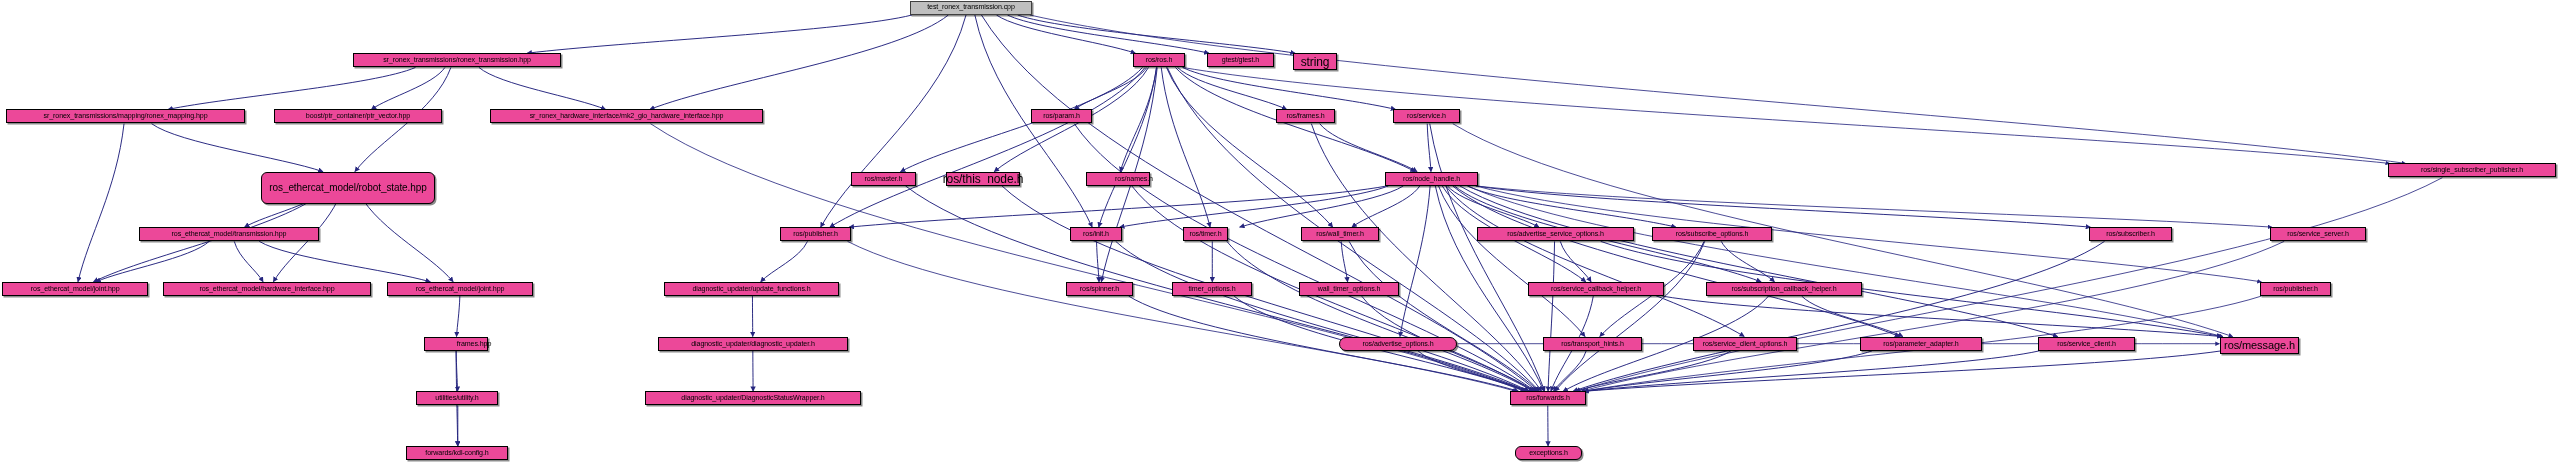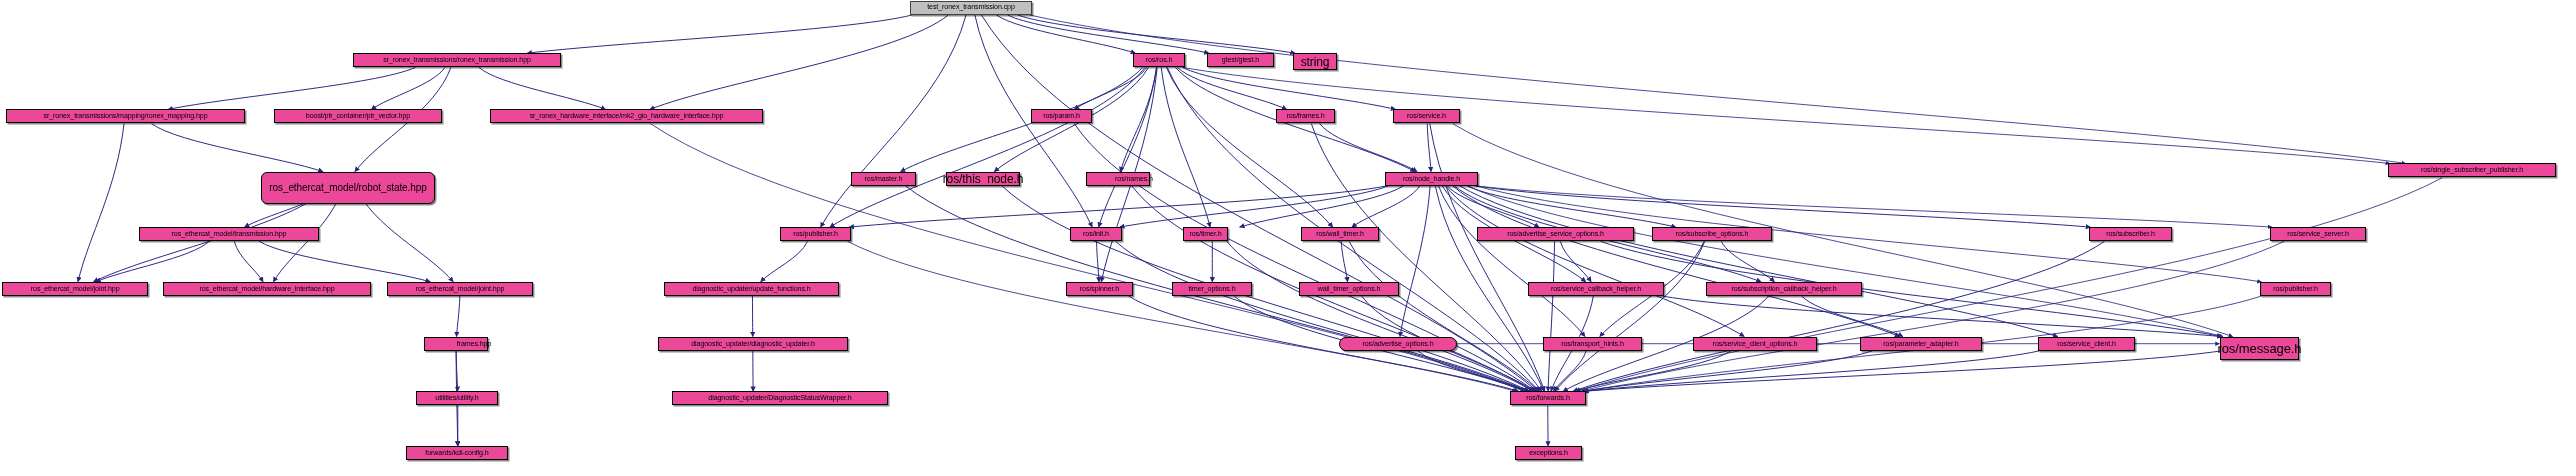--- a/index.html
+++ b/index.html
@@ -191,23 +191,23 @@
     <div class="node shadow" style="left: 1066px; top: 282px; width: 67px; height: 14.2px; font-size: 7.1px;">ros/spinner.h</div>
     <div class="node shadow" style="left: 1172px; top: 282px; width: 80px; height: 14.2px; font-size: 7.1px;">timer_options.h</div>
     <div class="node shadow" style="left: 1299px; top: 282px; width: 100px; height: 14.2px; font-size: 7.1px;">wall_timer_options.h</div>
     <div class="node shadow" style="left: 1528px; top: 282px; width: 136px; height: 14.2px; font-size: 7.1px;">ros/service_callback_helper.h</div>
     <div class="node shadow" style="left: 1706px; top: 282px; width: 156px; height: 14.2px; font-size: 7.1px;">ros/subscription_callback_helper.h</div>
     <div class="node shadow" style="left: 2260px; top: 282px; width: 71px; height: 14.2px; font-size: 7.1px;">ros/publisher.h</div>
     <div class="node shadow" style="left: 424px; top: 337px; width: 64px; height: 14.2px; font-size: 7.1px; padding-left: 36px;">frames.hpp</div>
     <div class="node shadow" style="left: 658px; top: 337px; width: 190px; height: 14.2px; font-size: 7.1px;">diagnostic_updater/diagnostic_updater.h</div>
     <div class="node shadow" style="left: 1339px; top: 337px; width: 118px; height: 14.2px; font-size: 7.1px; border-radius: 7px;">ros/advertise_options.h</div>
     <div class="node shadow" style="left: 1543px; top: 337px; width: 99px; height: 14.2px; font-size: 7.1px;">ros/transport_hints.h</div>
-    <div class="node shadow" style="left: 1693px; top: 337px; width: 124px; height: 14.2px; font-size: 7.1px;">ros/service_client_options.h</div>
+    <div class="node shadow" style="left: 1693px; top: 337px; width: 104px; height: 14.2px; font-size: 7.1px;">ros/service_client_options.h</div>
     <div class="node shadow" style="left: 1860px; top: 337px; width: 122px; height: 14.2px; font-size: 7.1px;">ros/parameter_adapter.h</div>
     <div class="node shadow" style="left: 2038px; top: 337px; width: 97px; height: 14.2px; font-size: 7.1px;">ros/service_client.h</div>
-    <div class="node shadow" style="left: 2220px; top: 337px; width: 79px; height: 23px; font-size: 13px;">ros/message.h</div>
+    <div class="node shadow" style="left: 2220px; top: 337px; width: 79px; height: 17px; font-size: 11px;">ros/message.h</div>
     <div class="node shadow" style="left: 416px; top: 391px; width: 82px; height: 14.2px; font-size: 7.1px;">utilities/utility.h</div>
-    <div class="node shadow" style="left: 645px; top: 391px; width: 216px; height: 14.2px; font-size: 7.1px; margin-left: 27px;">diagnostic_updater/DiagnosticStatusWrapper.h</div>
+    <div class="node shadow" style="left: 645px; top: 391px; width: 216px; height: 14.2px; font-size: 7.1px;">diagnostic_updater/DiagnosticStatusWrapper.h</div>
     <div class="node shadow" style="left: 1510px; top: 391px; width: 76px; height: 14.2px; font-size: 7.1px;">ros/forwards.h</div>
     <div class="node shadow" style="left: 406px; top: 446px; width: 102px; height: 14.2px; font-size: 7.1px;">forwards/kdl-config.h</div>
-    <div class="node shadow" style="left: 1515px; top: 446px; width: 67px; height: 14.2px; font-size: 7.1px;">exceptions.h</div>
+    <div class="node shadow" style="left: 1515px; top: 446px; width: 67px; height: 14.2px; font-size: 7.1px; border-radius: 6px;">exceptions.h</div>
   </div>
 
 
 </body></html>

